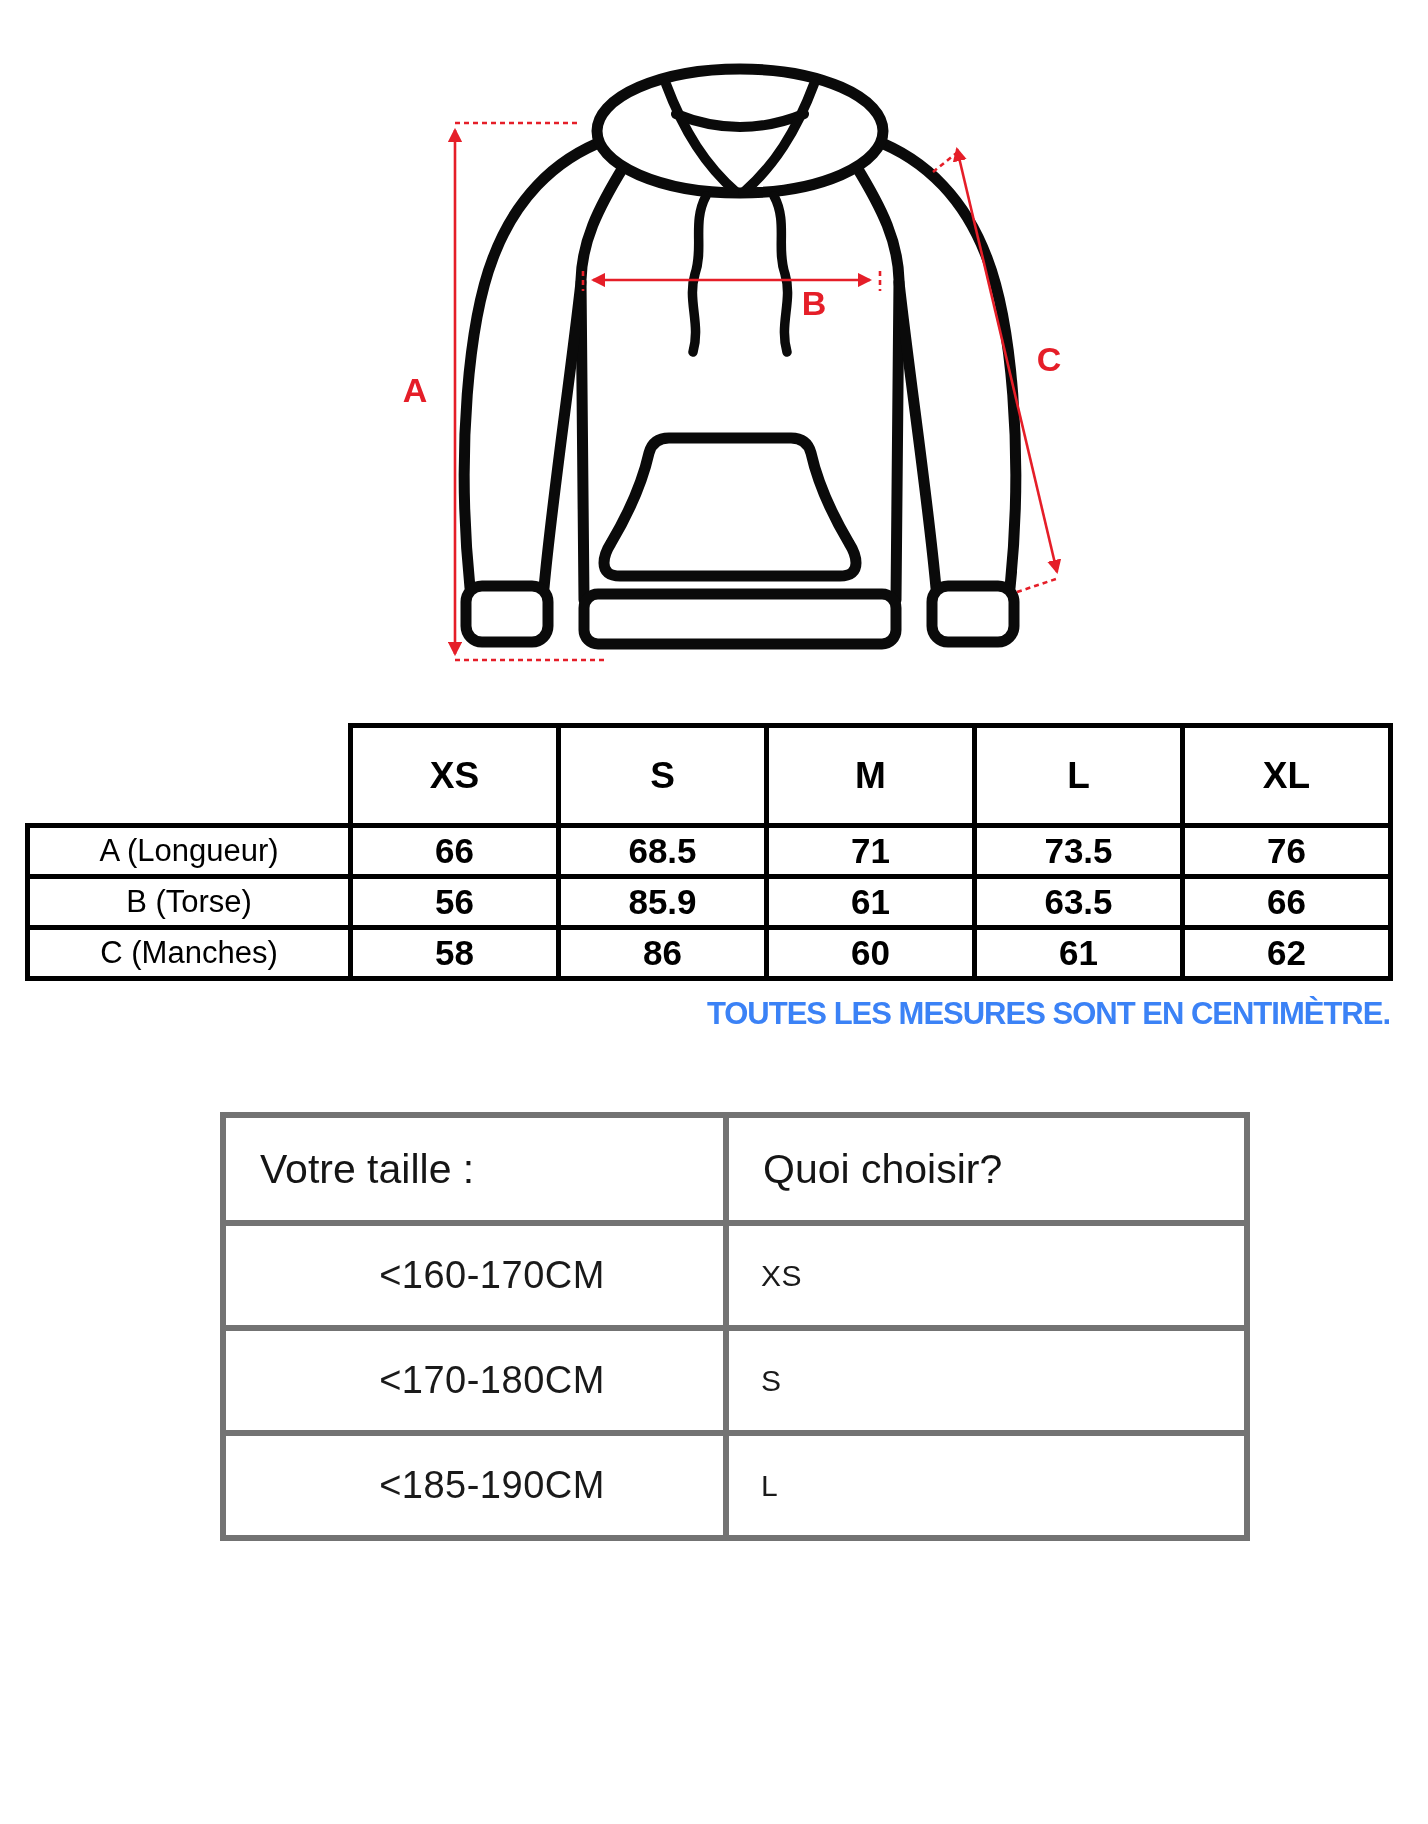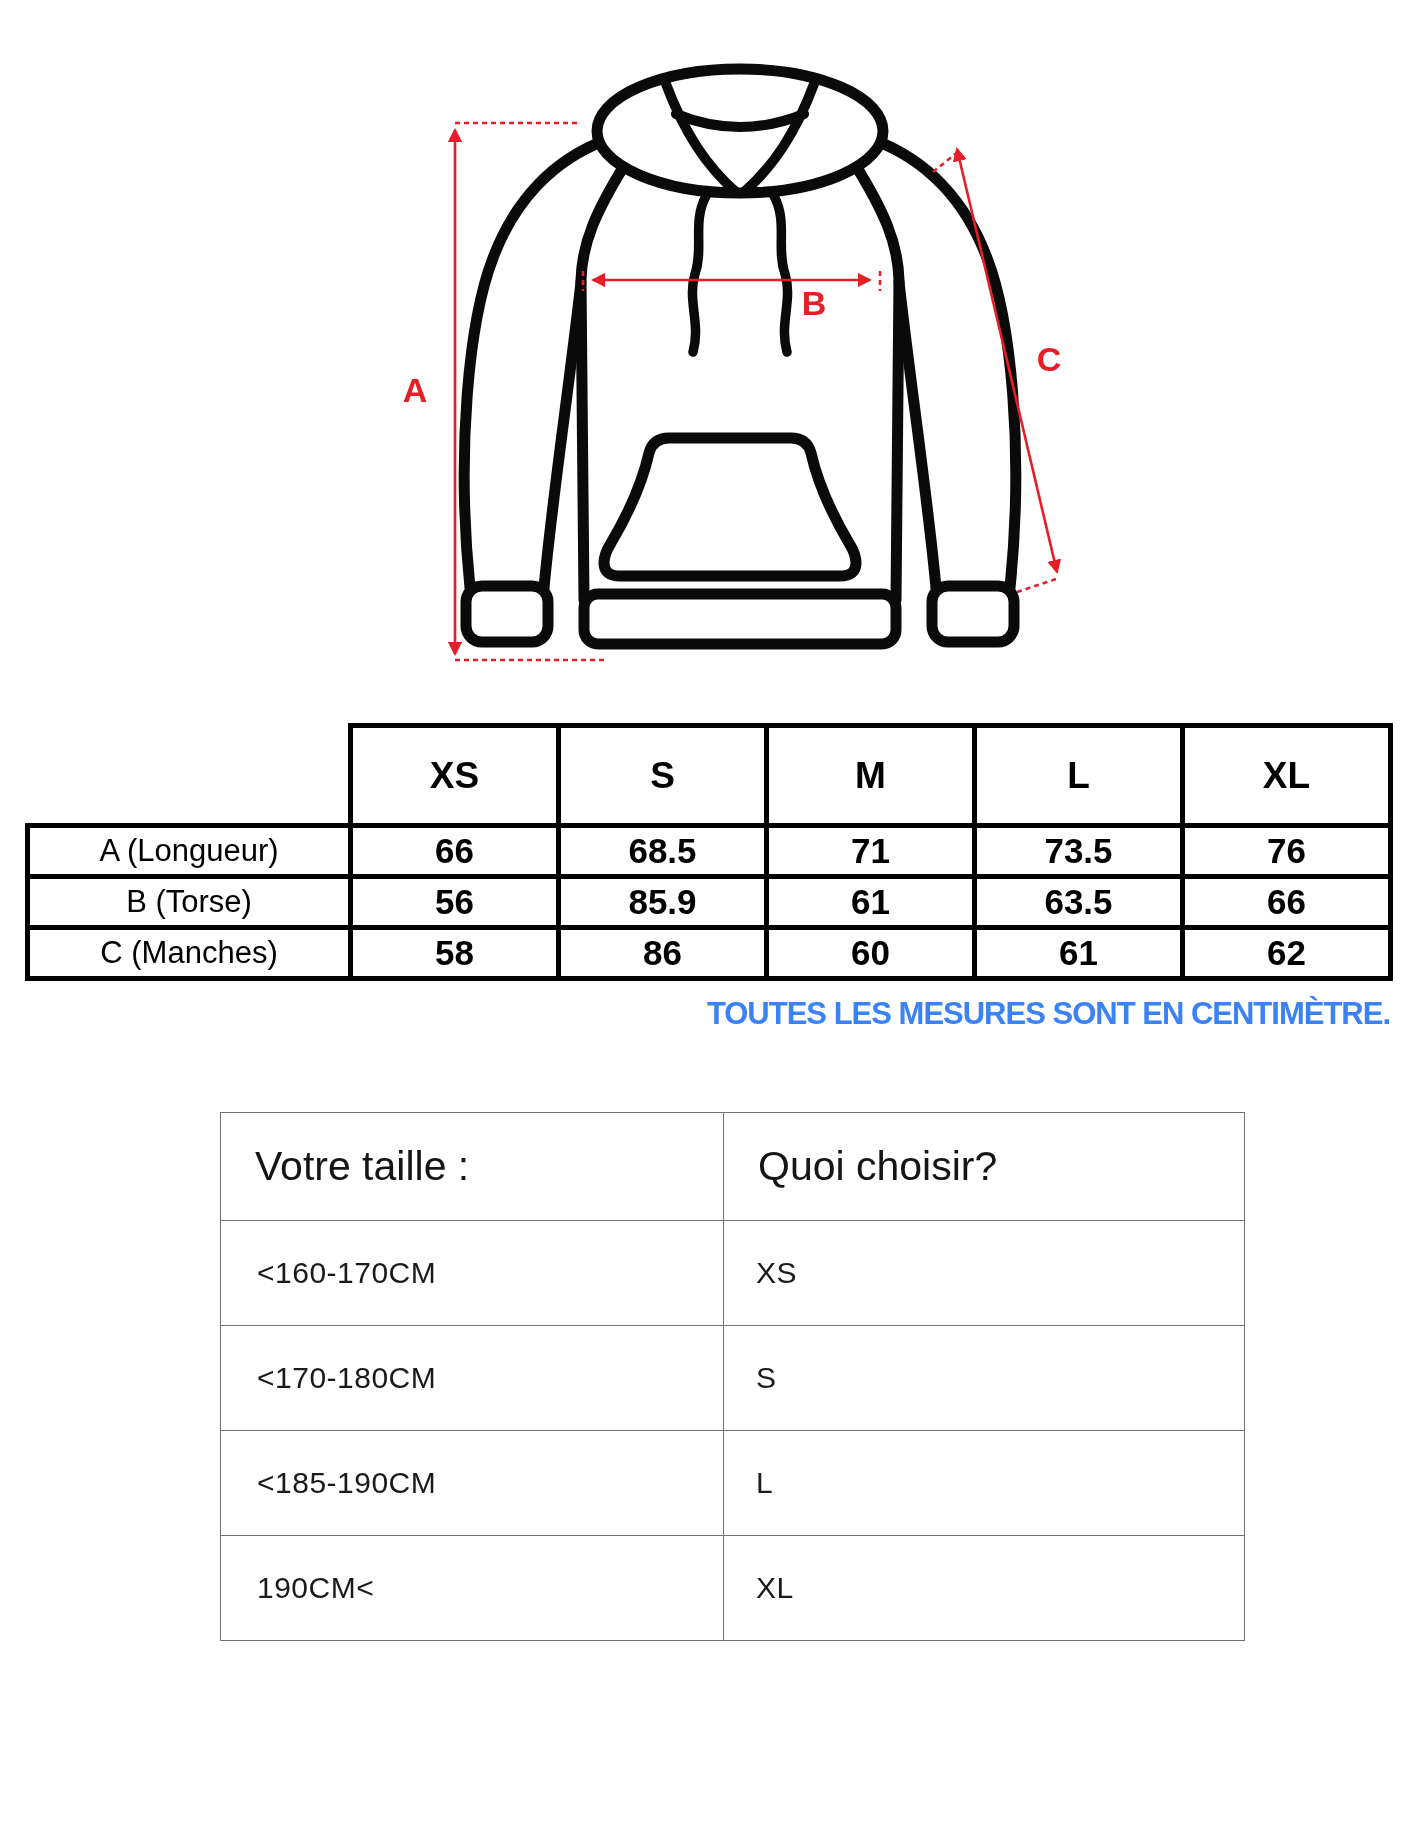--- a/index.html
+++ b/index.html
@@ -31,25 +31,25 @@
   
   .note{
     position:absolute;top:996px;right:38px;left:360px;text-align:right;
     font-size:31px;font-weight:bold;letter-spacing:-1px;color:#3b82f6;white-space:nowrap;
   }
   
   table.fit{
     position:absolute;left:220px;top:1112px;width:1024px;border-collapse:collapse;table-layout:fixed;
     color:#1a1a1a;
   }
-  table.fit td{border:1px solid #737373;vertical-align:middle;background:#fff;}
+  table.fit td{border:6px solid #737373;vertical-align:middle;background:#fff;}
   table.fit tr.fit-hdr{height:108px;}
   table.fit tr.fit-row{height:105px;}
   td.fit-head{font-size:41px;font-weight:500;padding-left:34px;color:#151515;}
-  td.fit-height{font-size:30px;padding-left:36px;letter-spacing:0.5px;}
+  td.fit-height{font-size:38px;padding-left:36px;letter-spacing:0.5px;text-align:center;}
   td.fit-size{font-size:30px;padding-left:32px;letter-spacing:0.5px;}
 </style>
 </head>
 <body>
 
 <div class="page">
 
   <svg id="diagram" width="1428" height="700" viewBox="0 0 1428 700" xmlns="http://www.w3.org/2000/svg">
     <defs>
       <marker id="arr" viewBox="0 0 10 10" refX="8.5" refY="5" markerWidth="5.5" markerHeight="5.5" orient="auto-start-reverse">
@@ -164,20 +164,16 @@
       <td class="fit-size">XS</td>
     </tr>
     <tr class="fit-row">
       <td class="fit-height">&lt;170-180CM</td>
       <td class="fit-size">S</td>
     </tr>
     <tr class="fit-row">
       <td class="fit-height">&lt;185-190CM</td>
       <td class="fit-size">L</td>
     </tr>
-    <tr class="fit-row">
-      <td class="fit-height">190CM&lt;</td>
-      <td class="fit-size">XL</td>
-    </tr>
   </tbody>
     </table>
 
 </div>
 
 </body></html>

